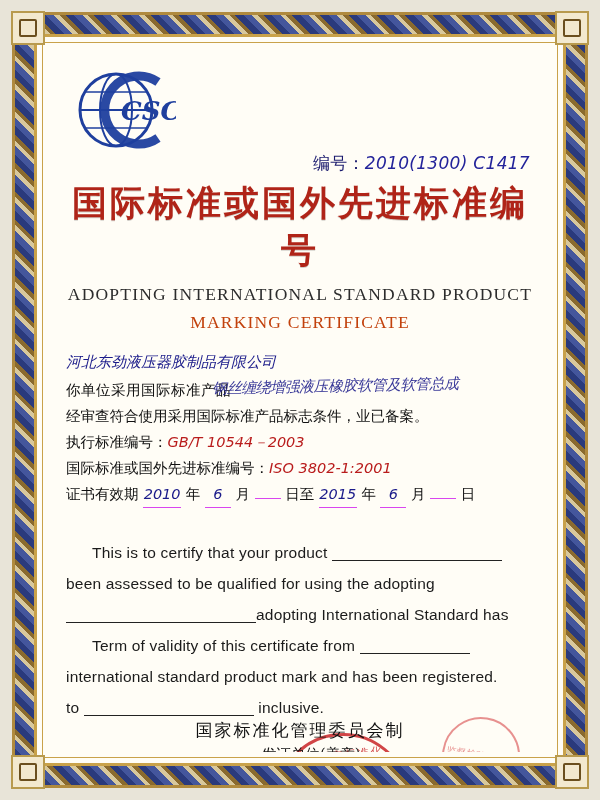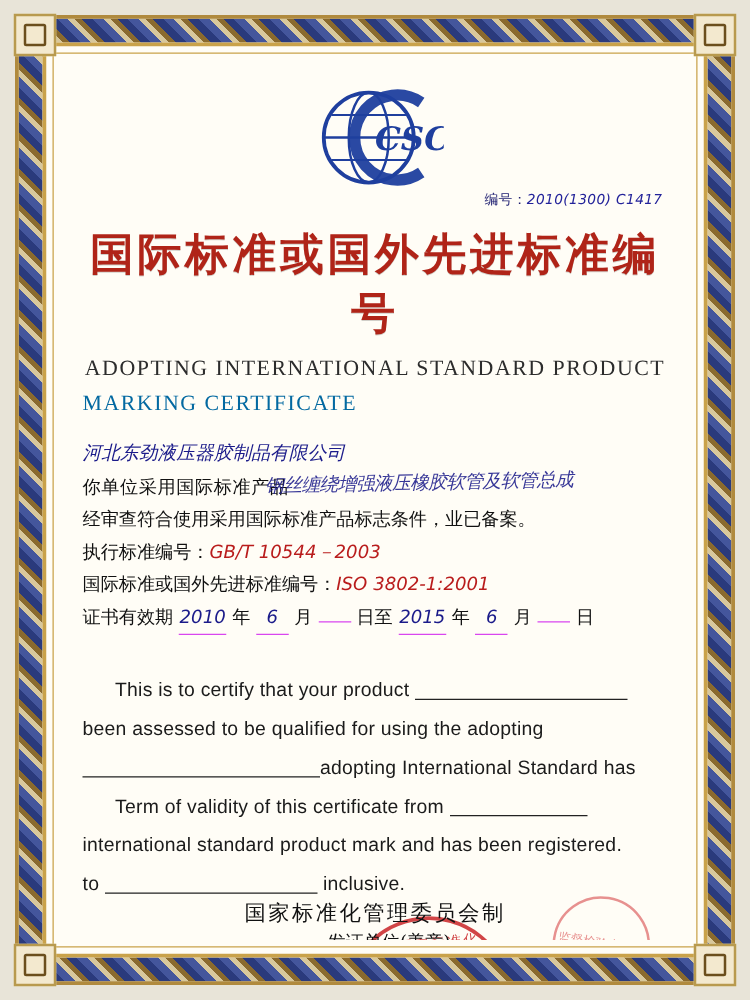--- a/index.html
+++ b/index.html
@@ -74,41 +74,41 @@
     position: absolute;
     left: 48px; top: 48px; right: 48px; bottom: 48px;
     box-sizing: border-box;
     padding: 6px 18px;
     overflow: hidden;
   }
 
   
   .emblem-wrap {
     display: flex;
-    justify-content: center;
+    justify-content: flex-start;
     margin-top: 8px;
   }
   .emblem {
     width: 110px;
     height: 96px;
     position: relative;
   }
   .emblem svg { display: block; }
 
   
   .serial-row {
     position: relative;
     height: 22px;
     margin-top: -6px;
   }
   .serial {
     position: absolute;
     right: 4px;
     top: 0;
-    font-size: 11px;
+    font-size: 17px;
     color: #1a1a6e;
     font-family: "Liberation Serif", serif;
     letter-spacing: .3px;
   }
   .serial .hand {
     font-family: "DejaVu Sans", sans-serif;
     font-style: italic;
     color: #23239a;
   }
 
@@ -125,21 +125,22 @@
   }
   .title-en {
     text-align: center;
     color: #2c2c2c;
     font-size: 17.5px;
     letter-spacing: 1.2px;
     margin-top: 10px;
     font-family: "Liberation Serif", serif;
   }
   .title-en2 {
-    color: #0369a1;
+    text-align: center;
+    color: #c2410c;
     font-size: 17.5px;
     letter-spacing: 1.2px;
     margin-top: 7px;
     font-family: "Liberation Serif", serif;
   }
 
   
   .body-cn {
     margin-top: 18px;
     font-size: 14.5px;

